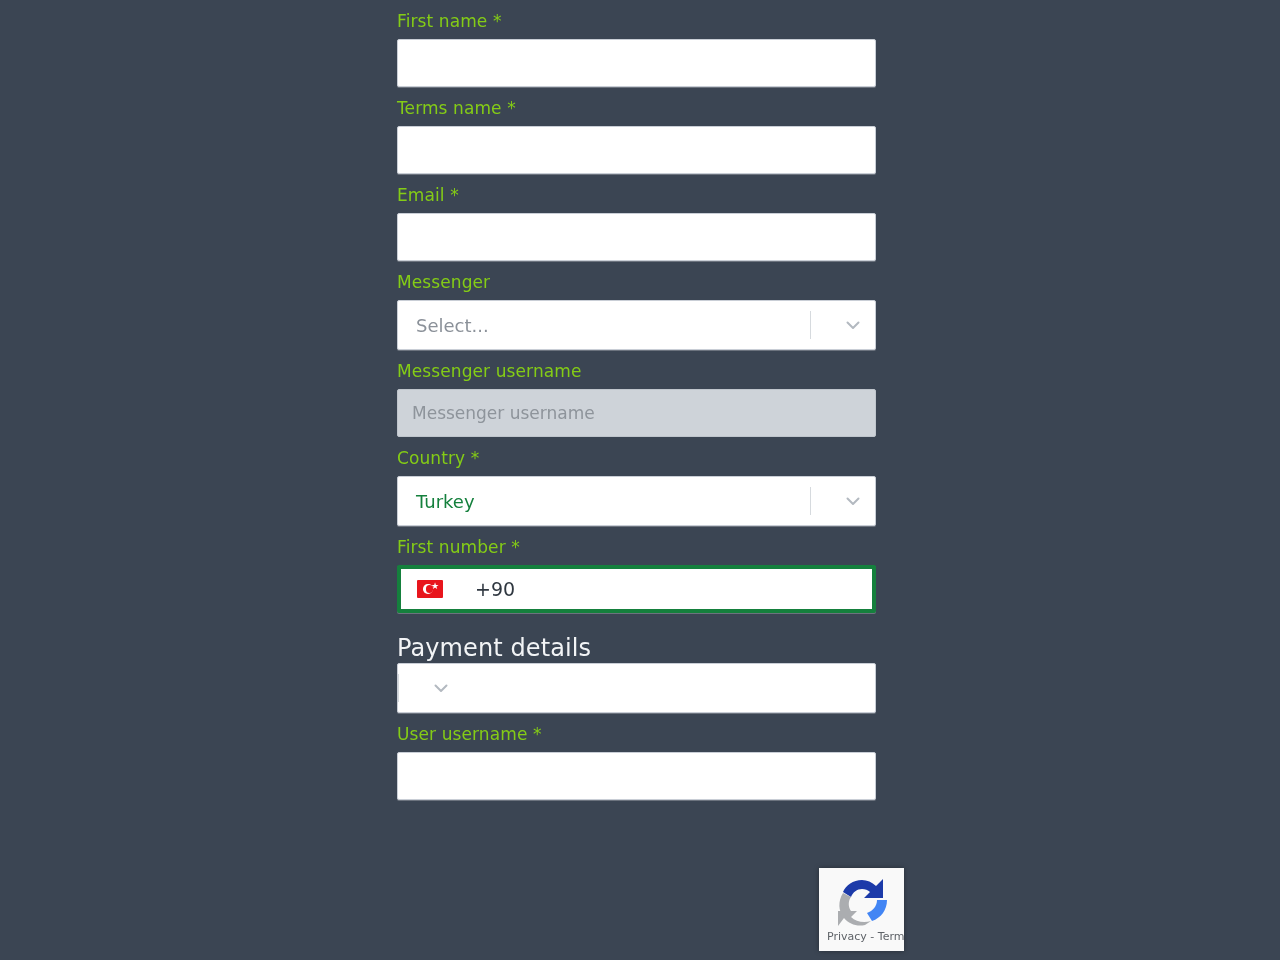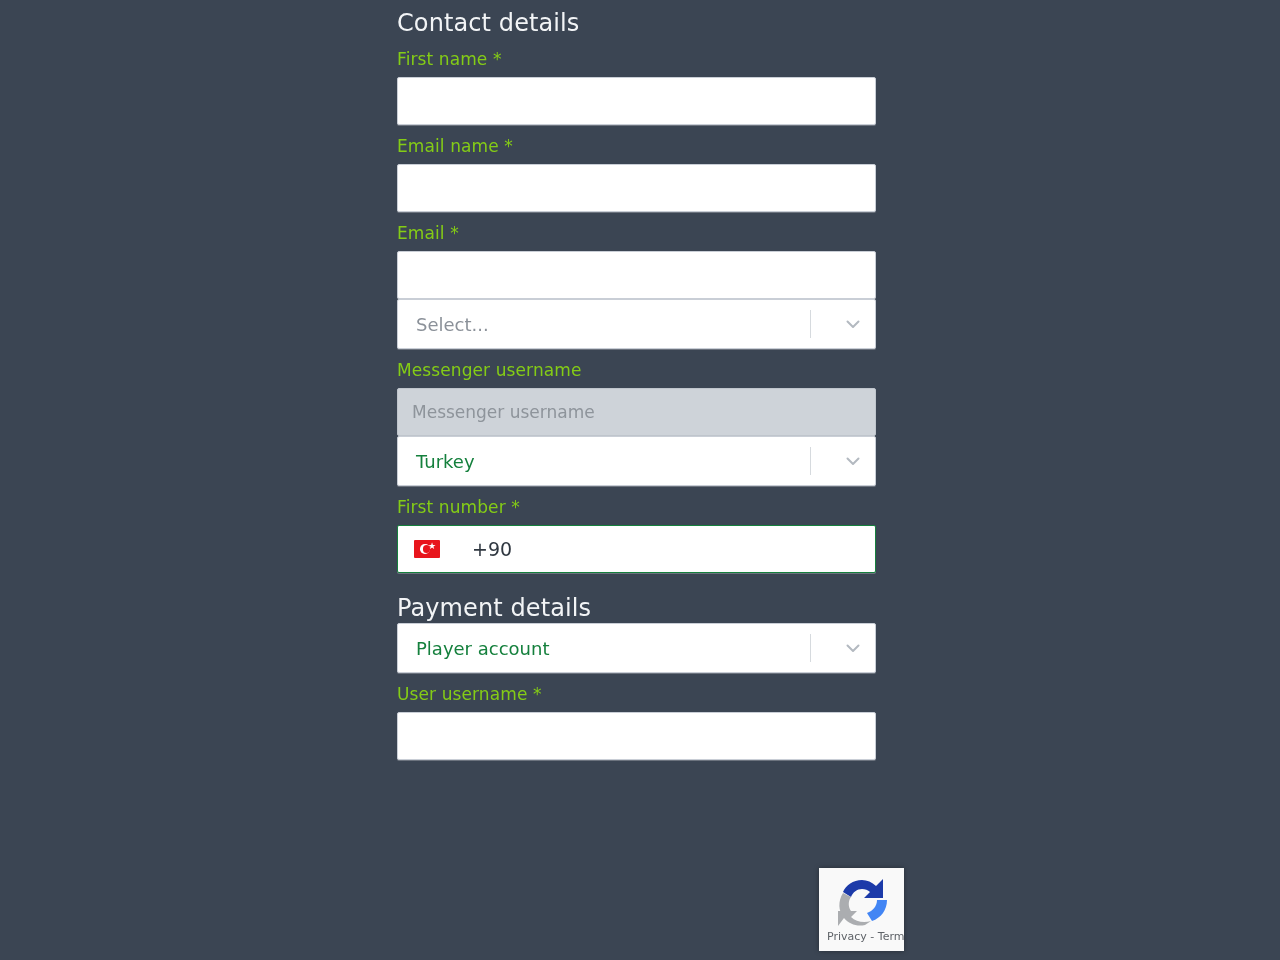--- a/index.html
+++ b/index.html
@@ -127,21 +127,21 @@
   }
 
   .select-arrow svg { display: block; }
 
   .phone-input {
     position: relative;
     box-sizing: border-box;
     width: 479px;
     height: 48px;
     background: #ffffff;
-    border: 1px solid #15803d;
+    border: 4px solid #15803d;
     border-radius: 2px;
     display: flex;
     align-items: center;
     box-shadow: 0 1px 0 rgba(255,255,255,0.25);
   }
 
   .flag-wrap {
     flex: 0 0 auto;
     margin-left: 16px;
     width: 26px;
@@ -233,44 +233,45 @@
     white-space: nowrap;
     font-family: "DejaVu Sans", "Liberation Sans", sans-serif;
   }
 </style>
 </head>
 <body>
 
 <div class="page">
   <div class="form-column">
 
-    <h2 class="section-heading">Contact details</h2>
 
     <div class="field-label">First name *</div>
     <input class="text-input" type="text" value="" style="">
 
-    <div class="field-label">Email name *</div>
+    <div class="field-label">Terms name *</div>
     <input class="text-input" type="text" value="" style="">
 
     <div class="field-label">Email *</div>
     <input class="text-input" type="text" value="" style="">
 
+    <div class="field-label">Messenger</div>
     <div class="select-control">
       <span class="select-value placeholder">Select...</span>
       <span class="select-separator"></span>
       <span class="select-arrow">
         <svg width="22" height="22" viewBox="0 0 22 22" aria-hidden="true">
           <path d="M5.5 8.5 L11 14 L16.5 8.5" fill="none" stroke="#b3b9c0" stroke-width="2" stroke-linecap="round" stroke-linejoin="round"></path>
         </svg>
       </span>
     </div>
 
     <div class="field-label">Messenger username</div>
     <input class="text-input disabled" type="text" disabled="" placeholder="Messenger username" style="">
 
+    <div class="field-label">Country *</div>
     <div class="select-control">
       <span class="select-value">Turkey</span>
       <span class="select-separator"></span>
       <span class="select-arrow">
         <svg width="22" height="22" viewBox="0 0 22 22" aria-hidden="true">
           <path d="M5.5 8.5 L11 14 L16.5 8.5" fill="none" stroke="#b3b9c0" stroke-width="2" stroke-linecap="round" stroke-linejoin="round"></path>
         </svg>
       </span>
     </div>
 
@@ -282,21 +283,20 @@
           <span class="crescent-inner"></span>
           <span class="star"></span>
         </span>
       </span>
       <span class="phone-code">+90</span>
     </div>
 
     <h2 class="section-heading" style="padding-top:20px;">Payment details</h2>
 
     <div class="select-control">
-      <span class="select-value">Player account</span>
       <span class="select-separator"></span>
       <span class="select-arrow">
         <svg width="22" height="22" viewBox="0 0 22 22" aria-hidden="true">
           <path d="M5.5 8.5 L11 14 L16.5 8.5" fill="none" stroke="#b3b9c0" stroke-width="2" stroke-linecap="round" stroke-linejoin="round"></path>
         </svg>
       </span>
     </div>
 
     <div class="field-label">User username *</div>
     <input class="text-input" type="text" value="" style="">

